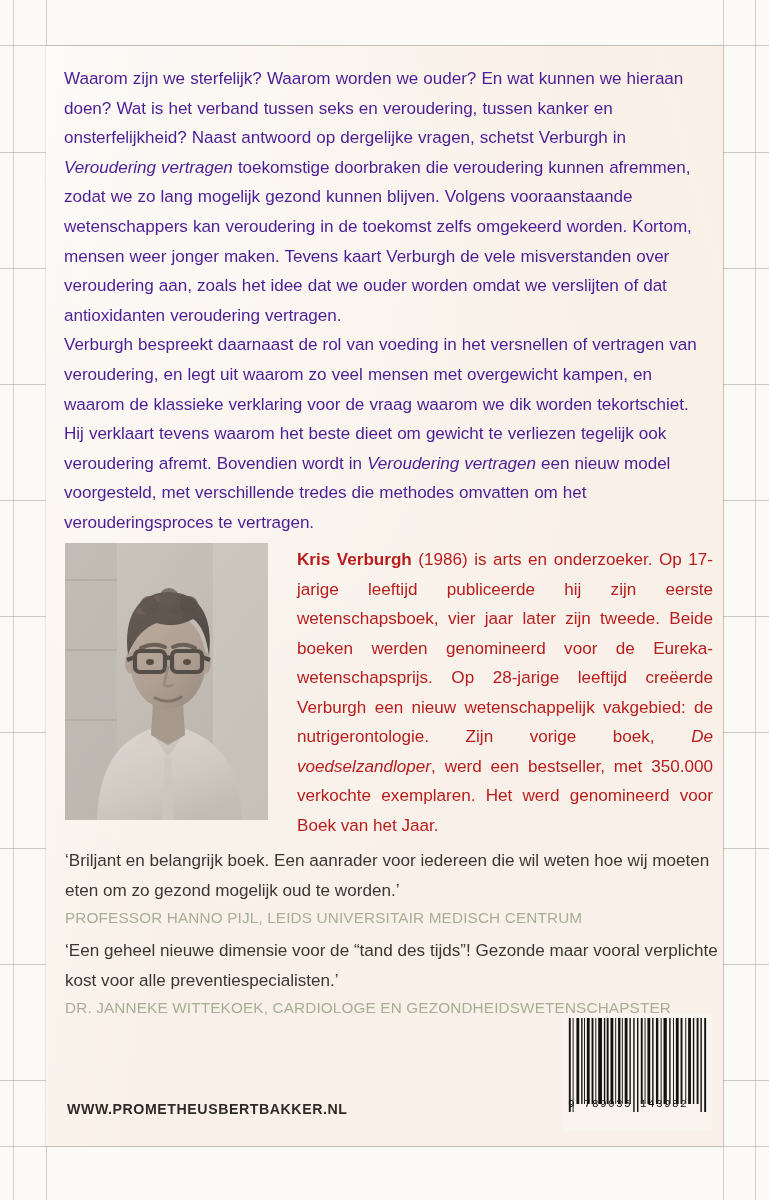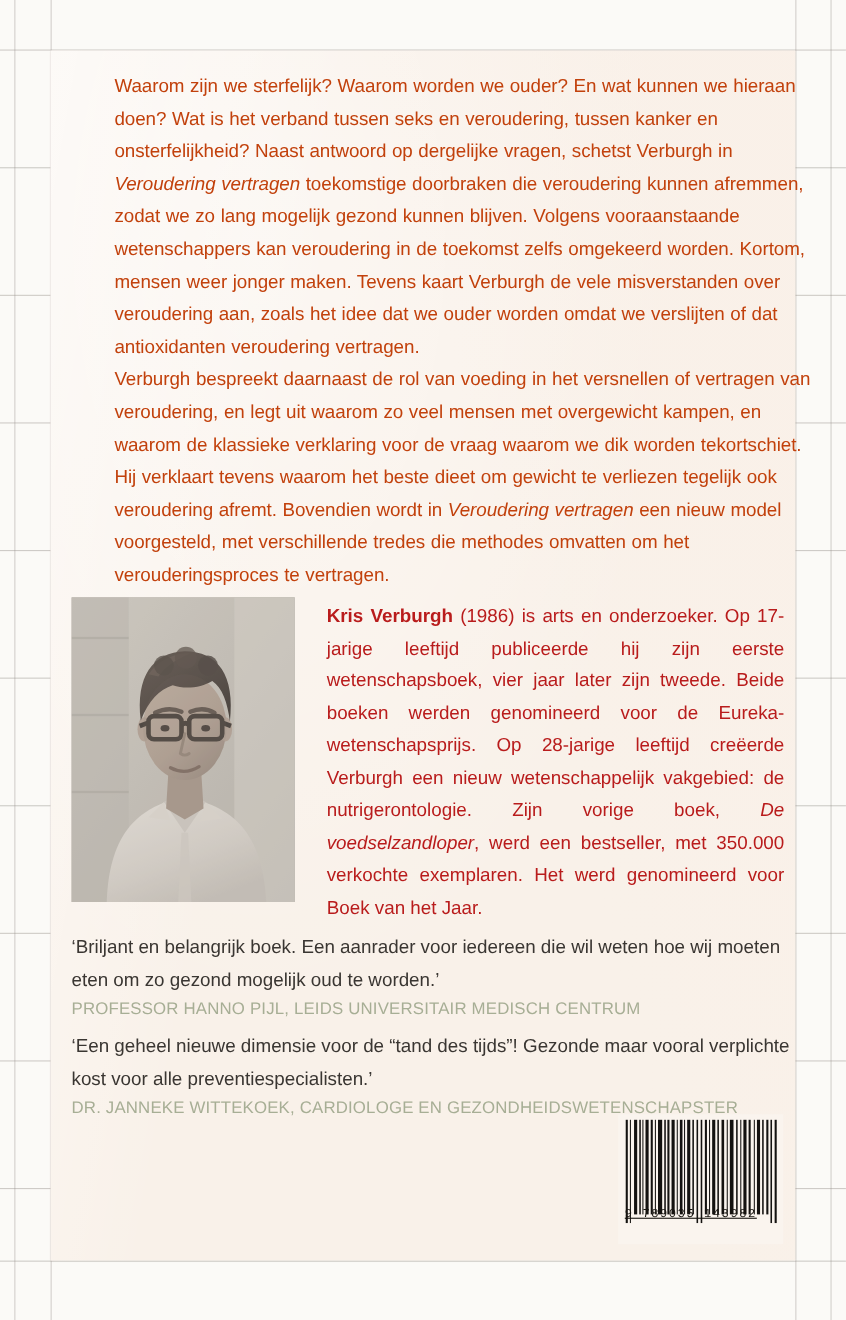--- a/index.html
+++ b/index.html
@@ -61,24 +61,23 @@
   }
 
   
   .blurb {
     position: absolute;
     left: 18px;
     top: 18px;
     width: 648px;
     font-size: 17.1px;
     line-height: 29.6px;
-    color: #c2410c;
+    color: #4c1d95;
     letter-spacing: -0.05px;
     word-spacing: 0.4px;
-    margin-left: 40px;
   }
   .blurb p {
     margin: 0;
   }
   .blurb em {
     font-style: italic;
   }
 
   
   #author-block {
@@ -165,21 +164,20 @@
   }
   #barcode-digits {
     display: block;
     font-family: "Liberation Mono", monospace;
     font-size: 11px;
     color: #17140f;
     letter-spacing: 1.4px;
     margin-top: -14px;
     padding-left: 2px;
     white-space: nowrap;
-    text-decoration: underline;
   }
 </style>
 </head>
 <body>
 
 <div id="scan-bg">
   <div class="bed-line-h" style="top:45px"></div>
   <div class="bed-line-h" style="top:152px"></div>
   <div class="bed-line-h" style="top:268px"></div>
   <div class="bed-line-h" style="top:384px"></div>
@@ -289,20 +287,21 @@
   <div class="quote-block" style="top:800px">
     <div class="quote-text">‘Briljant en belangrijk boek. Een aanrader voor iedereen die wil weten hoe wij moeten eten om zo gezond mogelijk oud te worden.’</div>
     <div class="quote-source">PROFESSOR HANNO PIJL, LEIDS UNIVERSITAIR MEDISCH CENTRUM</div>
   </div>
 
   <div class="quote-block" style="top:890px">
     <div class="quote-text">‘Een geheel nieuwe dimensie voor de “tand des tijds”! Gezonde maar vooral verplichte kost voor alle preventiespecialisten.’</div>
     <div class="quote-source">DR. JANNEKE WITTEKOEK, CARDIOLOGE EN GEZONDHEIDSWETENSCHAPSTER</div>
   </div>
 
+  <div id="site-url">WWW.PROMETHEUSBERTBAKKER.NL</div>
 
   <div id="barcode">
     <svg id="barcode-bars" viewBox="0 0 150 96" preserveAspectRatio="none">
       <rect x="0" y="0" width="150" height="96" fill="#faf4ee"></rect>
       <g fill="#141210">
         <rect x="3" y="2" width="2" height="94"></rect>
         <rect x="7" y="2" width="1" height="94"></rect>
         <rect x="11" y="2" width="3" height="86"></rect>
         <rect x="16" y="2" width="1.5" height="86"></rect>
         <rect x="19" y="2" width="1" height="86"></rect>

